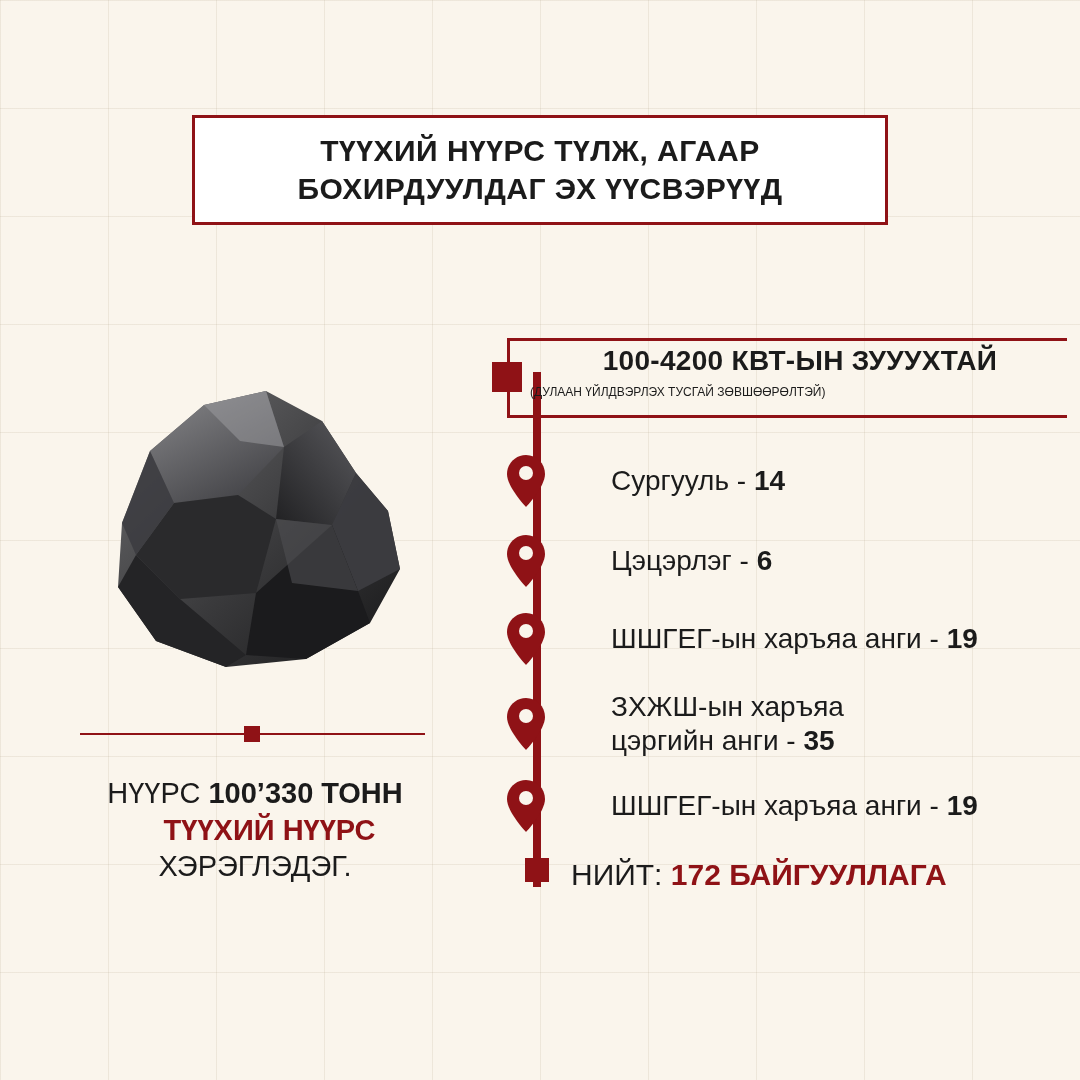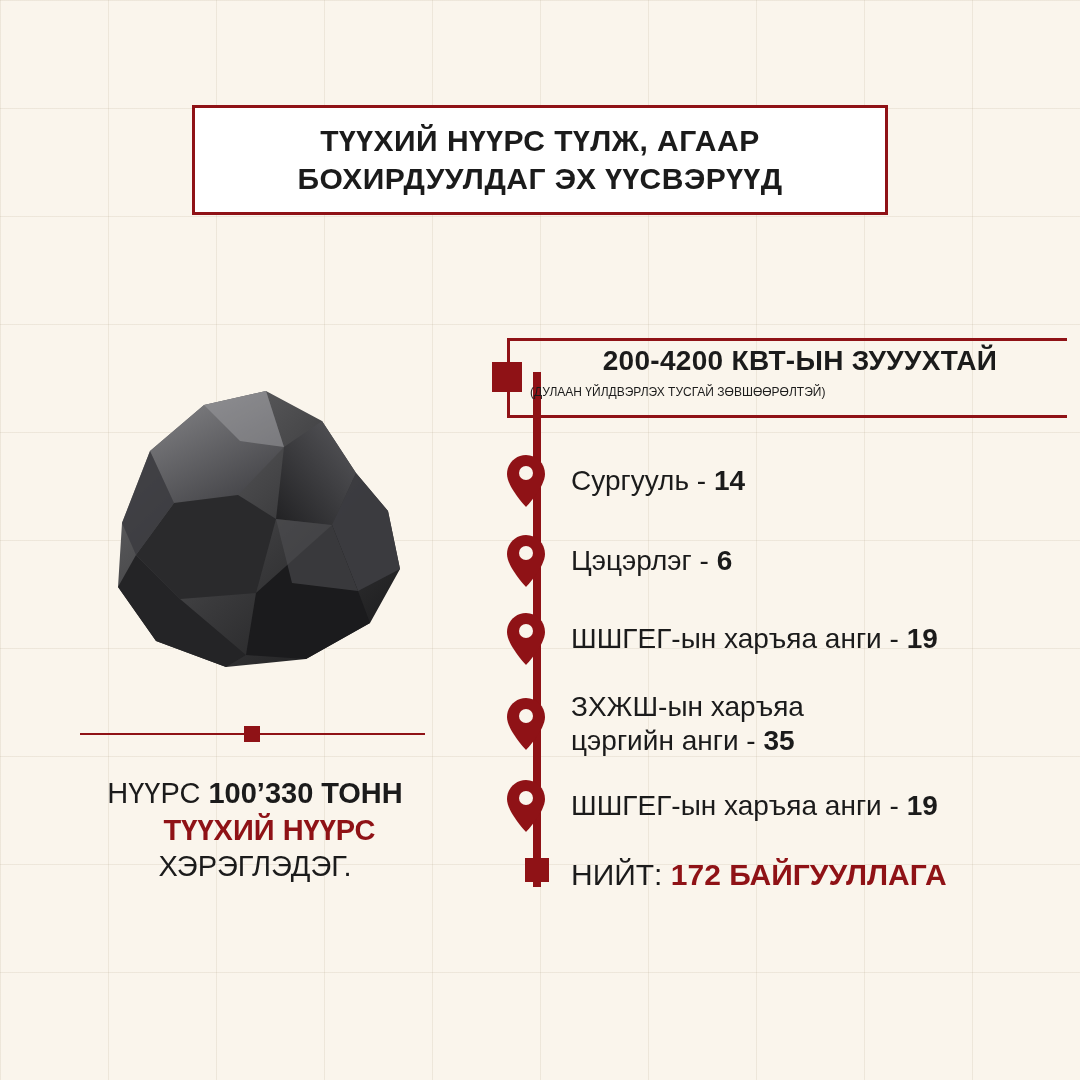--- a/index.html
+++ b/index.html
@@ -23,21 +23,21 @@
       linear-gradient(to right, rgba(180,165,140,0.18) 1px, transparent 1px),
       linear-gradient(to bottom, rgba(180,165,140,0.18) 1px, transparent 1px);
     background-size: 108px 108px;
     pointer-events: none;
   }
 
   
   #title-card {
     position: absolute;
     left: 192px;
-    top: 105px;
+    top: 115px;
     width: 696px;
     height: 110px;
     background: #ffffff;
     border: 3px solid #8f1216;
     box-sizing: border-box;
     display: flex;
     flex-direction: column;
     align-items: center;
     justify-content: center;
   }
@@ -160,20 +160,21 @@
     width: 38px;
     height: 52px;
     flex: 0 0 auto;
     margin-right: 26px;
   }
   .row-text {
     font-size: 28px;
     color: #1b1b1b;
     line-height: 1.22;
     white-space: pre-line;
+    margin-left: 40px;
   }
   .row-text b { font-weight: bold; }
 
   
   #total-row {
     position: absolute;
     left: 525px;
     top: 858px;
     display: flex;
     align-items: flex-start;
@@ -239,21 +240,21 @@
 <div id="left-caption">
   <span>НҮҮРС </span><span class="strong-dark">100’330 ТОНН</span><br>
   <span class="strong-red">ТҮҮХИЙ НҮҮРС</span><br>
   <span>ХЭРЭГЛЭДЭГ.</span>
 </div>
 
 <div id="timeline-axis"></div>
 
 <div id="header-card-border"></div>
 <div id="header-square"></div>
-<div id="header-title">200-4200 КВТ-ЫН ЗУУУХТАЙ</div>
+<div id="header-title">100-4200 КВТ-ЫН ЗУУУХТАЙ</div>
 <div id="header-sub">(ДУЛААН ҮЙЛДВЭРЛЭХ ТУСГАЙ ЗӨВШӨӨРӨЛТЭЙ)</div>
 
 <div class="row" style="top:455px;">
   <span class="pin">
     <svg width="38" height="52" viewBox="0 0 38 52">
         <path d="M19 0C8.5 0 0 8.5 0 19c0 13 19 33 19 33s19-20 19-33C38 8.5 29.5 0 19 0z" fill="#8f1216"></path>
         <circle cx="19" cy="18" r="7" fill="#faf5ec"></circle>
       </svg>
   </span>
   <span class="row-text"><span>Сургууль - </span><b>14</b></span>

